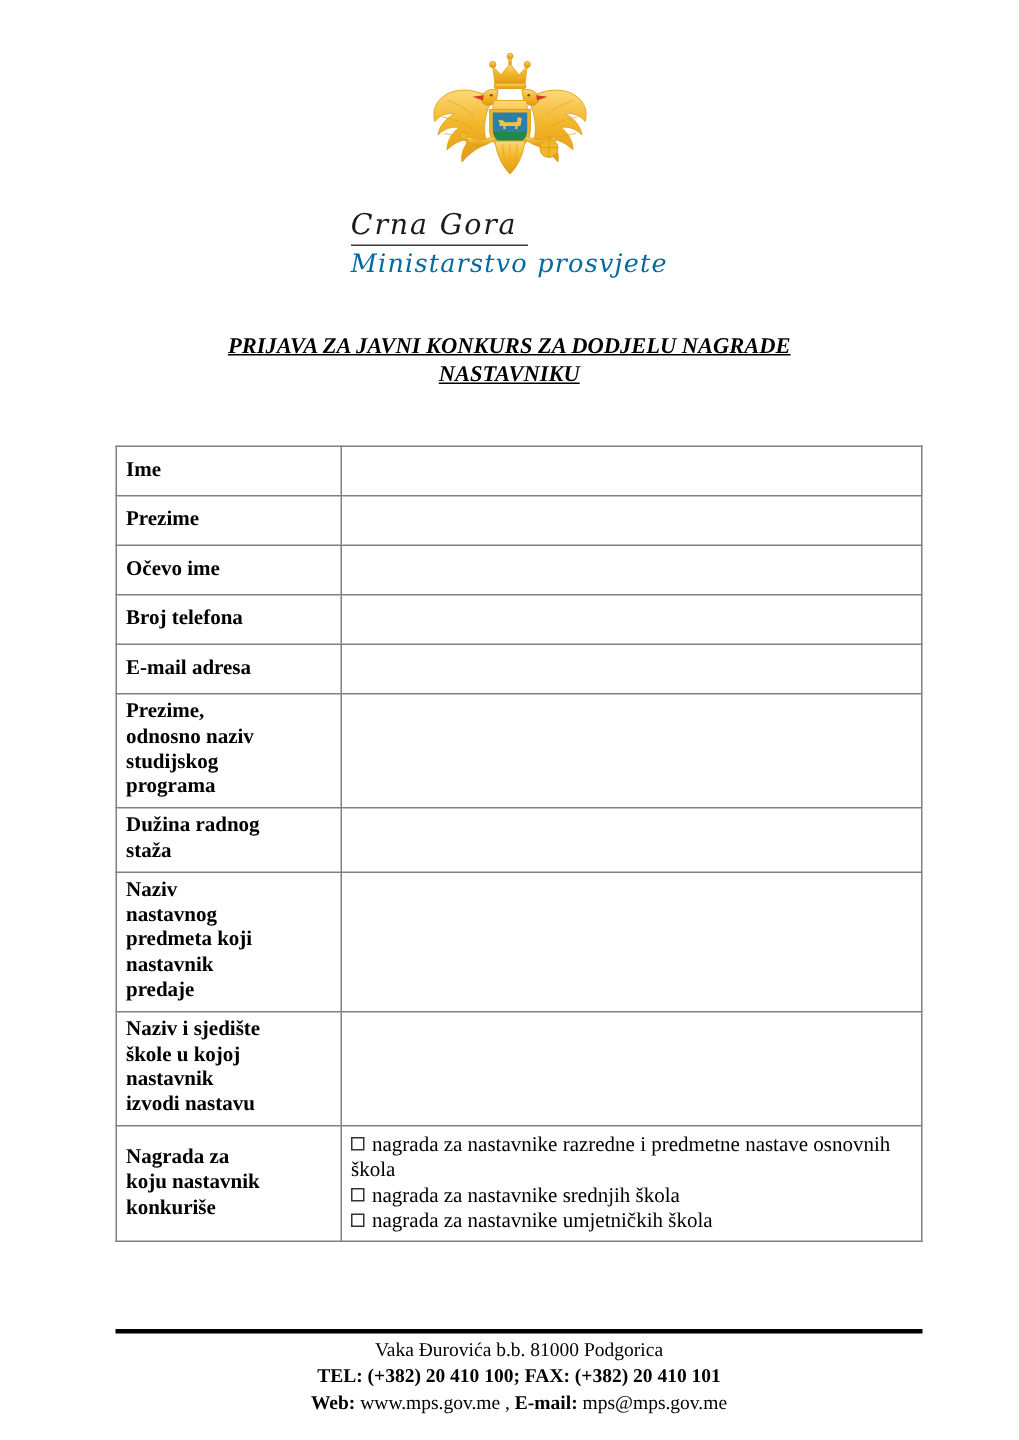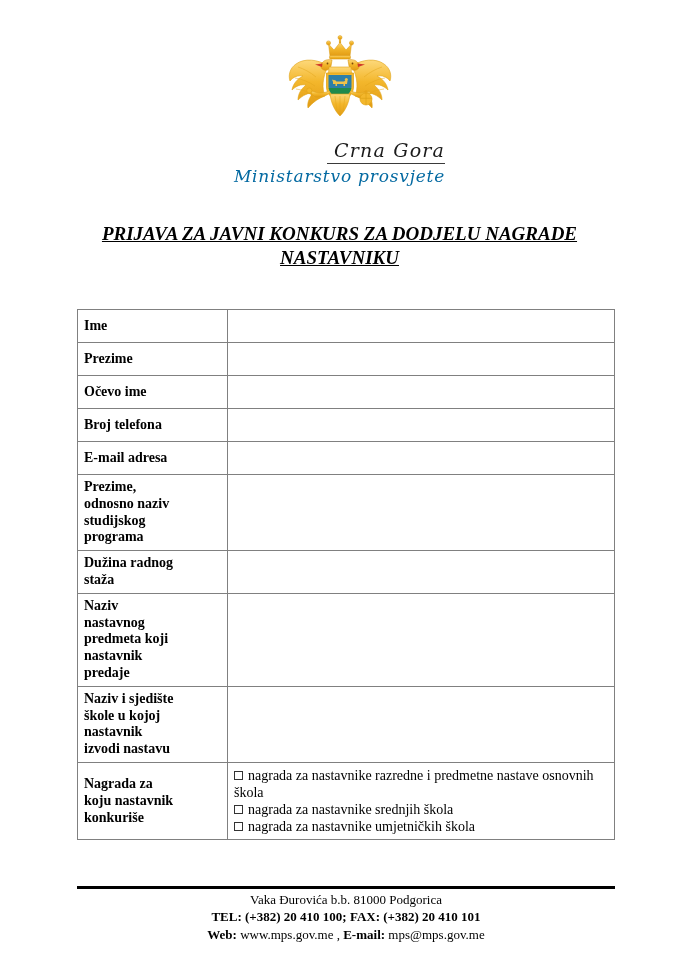--- a/index.html
+++ b/index.html
@@ -31,21 +31,21 @@
     align-items: center;
   }
   .crest {
     width: 112px;
     height: 104px;
     display: block;
   }
   .crest-wordmark {
     display: flex;
     flex-direction: column;
-    align-items: flex-end;
+    align-items: flex-start;
     margin-top: 2px;
   }
   .country-name {
     font-family: "DejaVu Serif", "Liberation Serif", serif;
     font-style: italic;
     font-size: 19px;
     letter-spacing: 1.2px;
     color: #1b1b1b;
     line-height: 1.1;
   }
@@ -64,32 +64,32 @@
     line-height: 1.1;
   }
 
   
   .doc-title {
     margin: 36px auto 0 auto;
     width: 520px;
     text-align: center;
     font-weight: bold;
     font-style: italic;
-    font-size: 19px;
+    font-size: 15px;
     line-height: 1.28;
   }
   .doc-title span {
     text-decoration: underline;
   }
 
   
   .form-table {
     position: absolute;
     left: 77px;
-    top: 309px;
+    top: 297px;
     width: 538px;
     border-collapse: collapse;
     table-layout: fixed;
   }
   .form-table td {
     border: 1px solid #808080;
     padding: 0;
     vertical-align: top;
   }
   .form-table td.label-cell {

